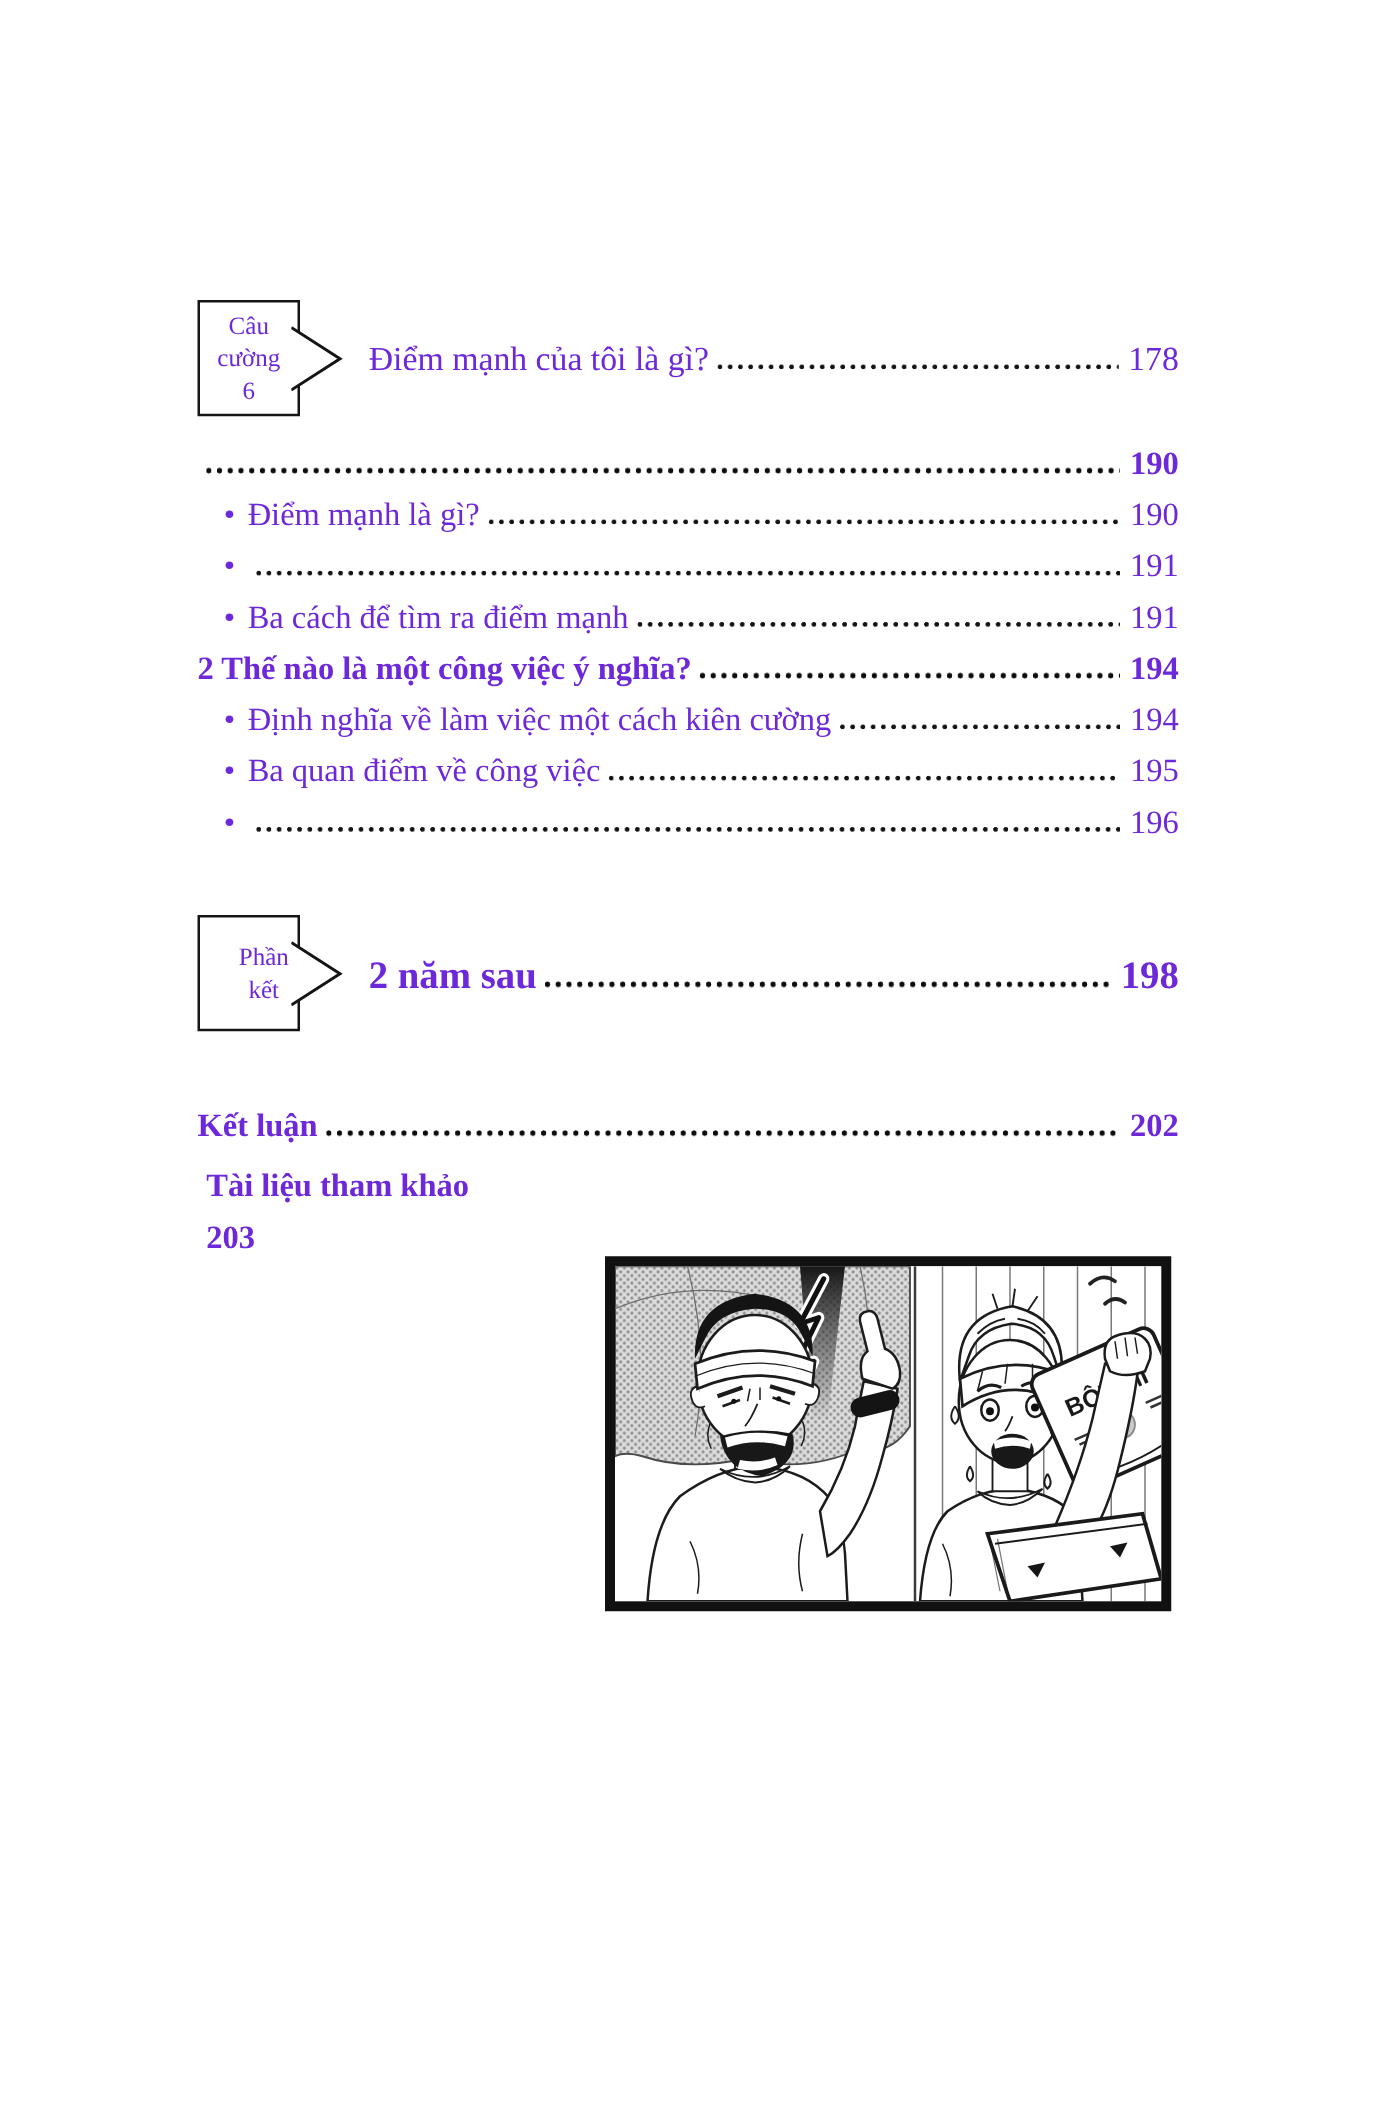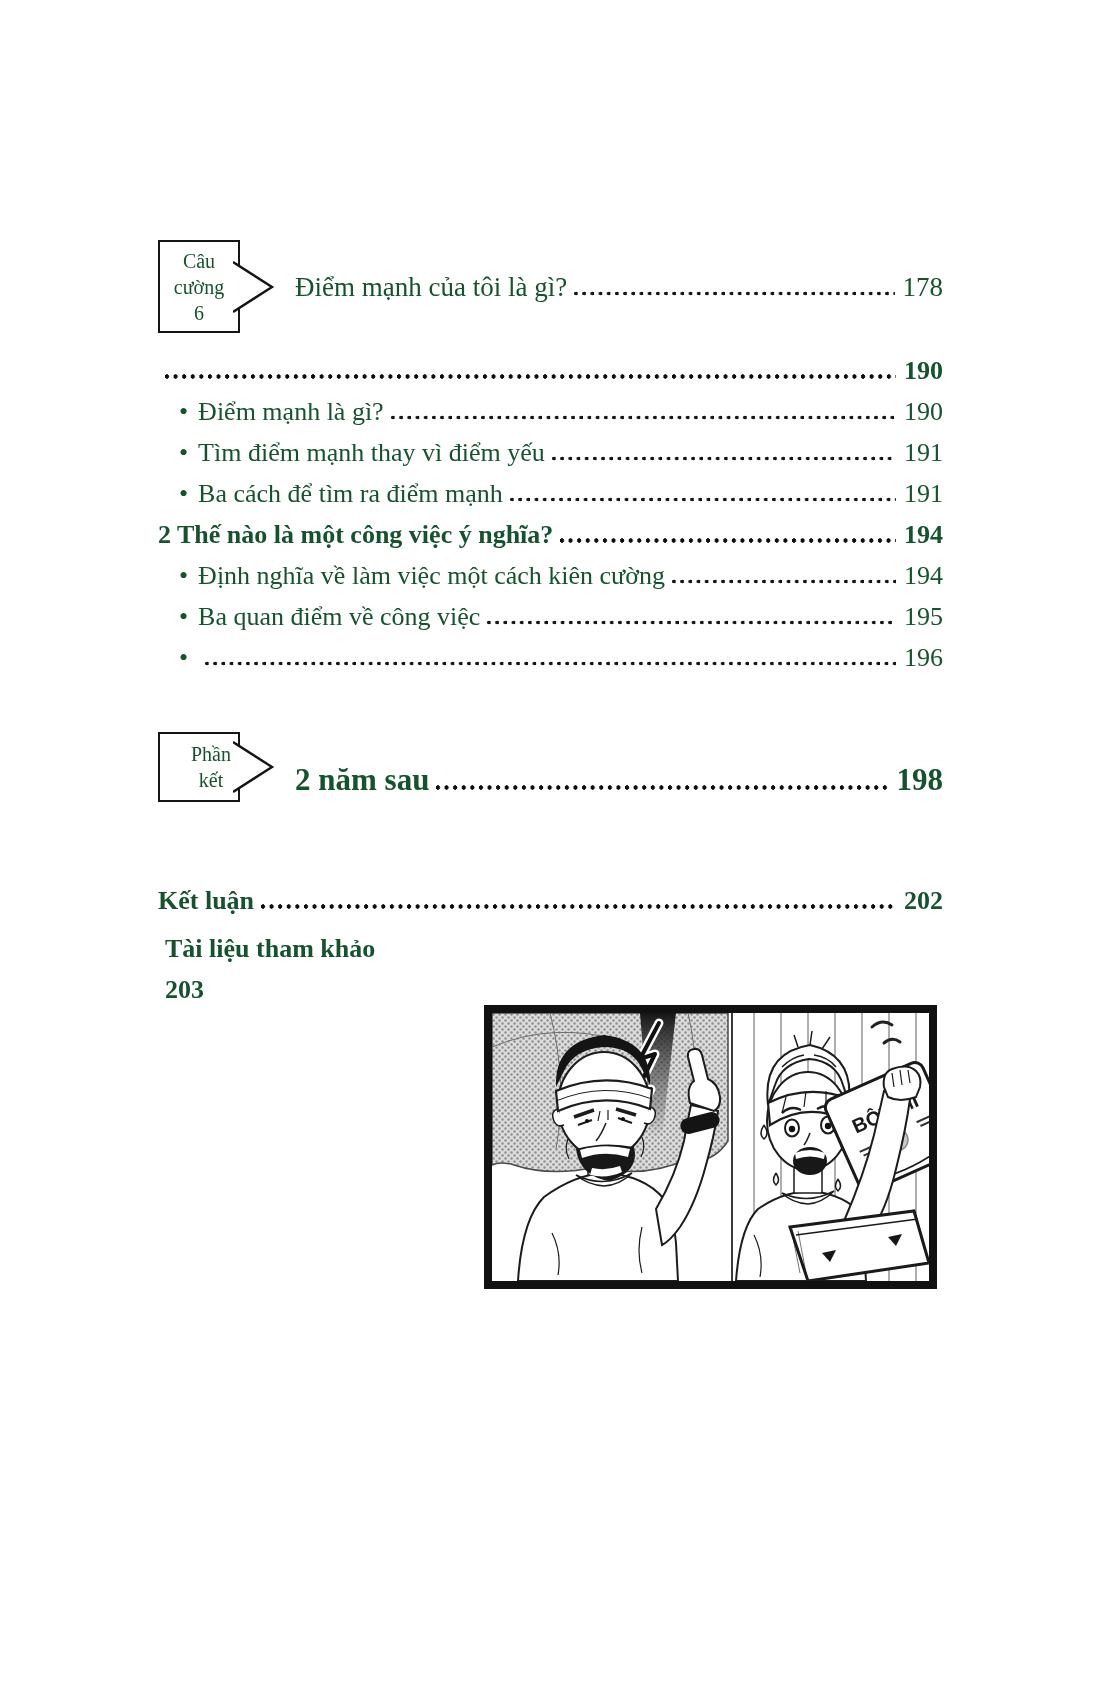--- a/index.html
+++ b/index.html
@@ -2,40 +2,40 @@
 <html><head>
 <meta charset="utf-8">
 <style>
   html,body { margin:0; padding:0; background:#ffffff; }
   .page {
     position: relative;
     width: 1103px;
     height: 1693px;
     background: #ffffff;
     font-family: "Liberation Serif", serif;
-    color: #14532d;
+    color: #6d28d9;
     overflow: hidden;
   }
 
   
   .tag {
     position: absolute;
     box-sizing: border-box;
     border: 2.2px solid #151515;
     background: #fff;
     display: flex;
     flex-direction: column;
     justify-content: center;
     align-items: center;
     text-align: center;
     font-size: 20px;
     line-height: 26px;
   }
   .tag1 { left: 158px; top: 240px; width: 82px; height: 93px; }
-  .tag2 { left: 158px; top: 732px; width: 82px; height: 70px; padding-left: 24px; }
+  .tag2 { left: 158px; top: 732px; width: 82px; height: 93px; padding-left: 24px; }
   .tag-tail {
     position: absolute;
     right: -37px;
     top: 50%;
     transform: translateY(-50%);
   }
 
   
   .row { position: absolute; display: flex; align-items: baseline; white-space: nowrap; }
   .lbl { flex: 0 0 auto; }
@@ -103,21 +103,20 @@
       <span class="pg">190</span>
     </div>
     <div class="row indent">
       <span class="bullet">•</span>
       <span class="lbl">Điểm mạnh là gì?</span>
       <span class="leader"></span>
       <span class="pg">190</span>
     </div>
     <div class="row indent">
       <span class="bullet">•</span>
-      <span class="lbl">Tìm điểm mạnh thay vì điểm yếu</span>
       <span class="leader"></span>
       <span class="pg">191</span>
     </div>
     <div class="row indent">
       <span class="bullet">•</span>
       <span class="lbl">Ba cách để tìm ra điểm mạnh </span>
       <span class="leader"></span>
       <span class="pg">191</span>
     </div>
     <div class="row bold">

